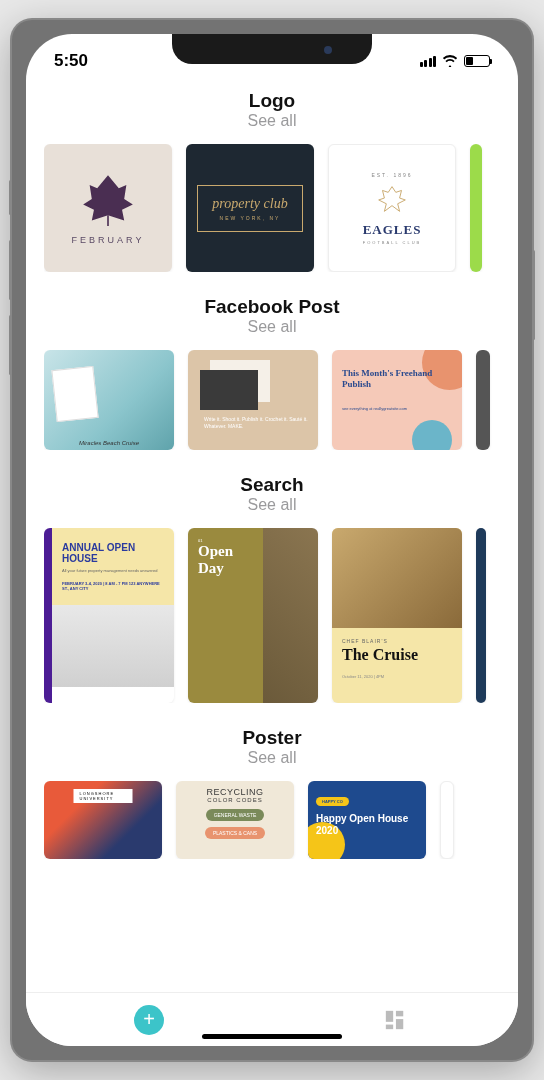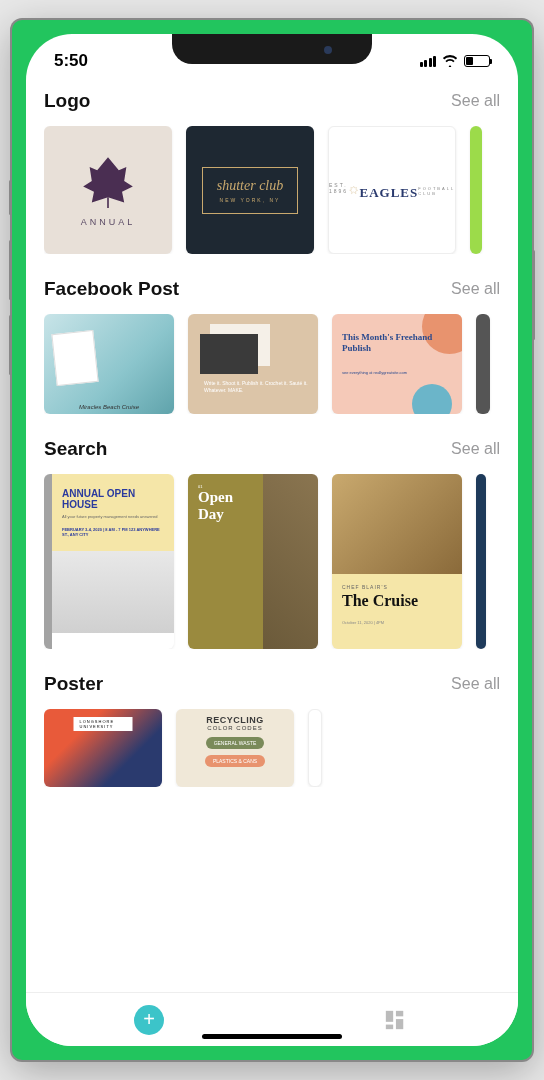--- a/index.html
+++ b/index.html
@@ -1,76 +1,76 @@
 <!DOCTYPE html>
 <html><head>
   <meta charset="utf-8">
   <style>
     * { margin: 0; padding: 0; box-sizing: border-box; }
     body { background: #e8e8e8; font-family: -apple-system, BlinkMacSystemFont, 'Segoe UI', sans-serif; display: flex; justify-content: center; align-items: center; min-height: 1080px; }
-    .phone-frame { width: 520px; height: 1040px; background: #22c55e; border-radius: 10px; padding: 14px; box-shadow: 0 0 0 2px #888, 0 10px 40px rgba(0,0,0,0.3); position: relative; }
+    .phone-frame { width: 520px; height: 1040px; background: #737373; border-radius: 20px; padding: 14px; box-shadow: 0 0 0 2px #888, 0 10px 40px rgba(0,0,0,0.3); position: relative; }
     .phone-inner { width: 100%; height: 100%; background: #fff; border-radius: 46px; overflow: hidden; position: relative; }
     .notch { position: absolute; top: 0; left: 50%; transform: translateX(-50%); width: 200px; height: 30px; background: #1a1a1a; border-radius: 0 0 20px 20px; z-index: 100; }
     .notch::after { content: ''; position: absolute; right: 40px; top: 12px; width: 8px; height: 8px; background: #2a3a5a; border-radius: 50%; }
     .status-bar { display: flex; justify-content: space-between; align-items: center; padding: 14px 28px 4px; height: 44px; }
     .status-time { font-weight: 600; font-size: 17px; }
     .status-icons { display: flex; gap: 6px; align-items: center; }
     .signal { display: flex; gap: 1.5px; align-items: flex-end; }
     .signal span { width: 3px; background: #000; border-radius: 1px; }
     .signal span:nth-child(1){height:5px}.signal span:nth-child(2){height:7px}.signal span:nth-child(3){height:9px}.signal span:nth-child(4){height:11px}
     .wifi-icon { width: 16px; height: 12px; }
     .battery { width: 26px; height: 12px; border: 1.5px solid #000; border-radius: 3px; position: relative; }
     .battery::after { content: ''; position: absolute; right: -3px; top: 3px; width: 2px; height: 5px; background: #000; border-radius: 0 1px 1px 0; }
     .battery-fill { position: absolute; left: 1px; top: 1px; bottom: 1px; width: 30%; background: #000; border-radius: 1px; }
     .content { padding: 12px 18px 0; height: calc(100% - 44px - 54px); overflow: hidden; }
     .search-row { display: flex; align-items: center; gap: 10px; margin-bottom: 28px; margin-top: 10px; }
     .search-box { flex: 1; background: #e8e8e9; border-radius: 28px; padding: 14px 18px; display: flex; align-items: center; gap: 12px; }
     .search-icon { width: 20px; height: 20px; color: #9a9a9c; }
     .search-text { color: #9a9a9c; font-size: 17px; }
     .crown-icon { width: 26px; height: 26px; color: #000; }
     .section { margin-bottom: 24px; }
-    .section-header { display: flex; justify-content: space-between; align-items: center; margin-bottom: 14px; }
+    .section-header { display: flex; justify-content: space-between; align-items: center; margin-bottom: 14px; flex-direction: column; }
     .section-title { font-size: 19px; font-weight: 700; color: #111; }
     .see-all { font-size: 16px; color: #9a9a9c; }
     .cards { display: flex; gap: 14px; overflow: hidden; }
     .card { flex-shrink: 0; border-radius: 6px; overflow: hidden; box-shadow: 0 1px 3px rgba(0,0,0,0.08); }
     .card-logo { width: 128px; height: 128px; }
     .card-fb { width: 130px; height: 100px; }
     .card-flyer { width: 130px; height: 175px; }
     .card-poster { width: 118px; height: 78px; }
     
     .logo1 { background: #e8e0d8; display: flex; flex-direction: column; align-items: center; justify-content: center; gap: 8px; }
     .logo1 svg { width: 54px; height: 56px; }
     .logo1-text { font-size: 9px; letter-spacing: 3px; color: #5a4a65; font-weight: 500; }
     .logo2 { background: #1e2832; display: flex; flex-direction: column; align-items: center; justify-content: center; }
     .logo2-box { border: 1.5px solid #c9a96e; padding: 10px 14px; text-align: center; }
     .logo2-title { color: #c9a96e; font-size: 14px; font-family: Georgia, serif; font-style: italic; }
     .logo2-sub { color: #c9a96e; font-size: 5px; letter-spacing: 2px; margin-top: 3px; }
-    .logo3 { background: #fff; display: flex; align-items: center; justify-content: center; border: 1px solid #eee; }
+    .logo3 { background: #fff; display: flex; flex-direction: column; align-items: center; justify-content: center; border: 1px solid #eee; }
     .logo3 svg { width: 38px; height: 34px; }
     .logo3-est { font-size: 5px; color: #888; letter-spacing: 2px; margin-bottom: 4px; }
     .logo3-title { color: #2a3a6e; font-size: 13px; font-weight: 700; letter-spacing: 1px; margin-top: 6px; font-family: Georgia, serif; }
     .logo3-sub { font-size: 4px; color: #888; letter-spacing: 2px; margin-top: 2px; }
     .logo4 { width: 12px; background: #9cdb4a; }
     
     .fb1 { background: linear-gradient(135deg, #c8e4e8 0%, #8bc5cc 60%, #5fa3ab 100%); position: relative; }
     .fb1::before { content: ''; position: absolute; left: 10px; top: 18px; width: 40px; height: 50px; background: #fff; border: 1px solid #ddd; transform: rotate(-6deg); }
     .fb1-caption { position: absolute; bottom: 4px; left: 0; right: 0; text-align: center; font-size: 6px; font-style: italic; color: #333; }
     .fb2 { background: #dcc5a8; position: relative; }
     .fb2::before { content: ''; position: absolute; left: 22px; top: 10px; width: 60px; height: 42px; background: #f5f0e8; }
     .fb2::after { content: ''; position: absolute; left: 12px; top: 20px; width: 58px; height: 40px; background: #3a3a3a; }
     .fb2-text { position: absolute; bottom: 20px; left: 16px; font-size: 5px; color: #fff; line-height: 1.4; z-index: 2; }
     .fb3 { background: #f5c9b8; position: relative; overflow: hidden; }
     .fb3::before { content: ''; position: absolute; right: -15px; top: -15px; width: 55px; height: 55px; background: #e8936e; border-radius: 50%; }
     .fb3::after { content: ''; position: absolute; right: 10px; bottom: -10px; width: 40px; height: 40px; background: #6bb5c9; border-radius: 50%; }
     .fb3-text { position: absolute; top: 18px; left: 10px; font-size: 9px; font-weight: 700; color: #2a4a8e; line-height: 1.2; font-family: Georgia, serif; }
     .fb3-sub { position: absolute; top: 56px; left: 10px; font-size: 4px; color: #2a4a8e; }
     .fb4 { width: 14px; background: #555; }
     
-    .flyer1 { background: #fff; position: relative; border-left: 8px solid #a3a3a3; }
+    .flyer1 { background: #fff; position: relative; border-left: 8px solid #4c1d95; }
     .flyer1-top { background: #f5e6a8; padding: 14px 10px; }
     .flyer1-title { font-size: 10px; font-weight: 800; color: #2a3a9e; line-height: 1.1; }
     .flyer1-desc { font-size: 4px; color: #666; margin-top: 4px; }
     .flyer1-date { font-size: 4px; color: #2a3a9e; font-weight: 700; margin-top: 8px; }
     .flyer1-img { height: 82px; background: linear-gradient(#e8e8e8, #d0d0d0); }
     .flyer2 { position: relative; }
     .flyer2-left { width: 58%; height: 100%; background: #9a8a3e; padding: 10px; float: left; }
     .flyer2-est { font-size: 4px; color: #fff; }
     .flyer2-title { font-size: 15px; font-weight: 700; color: #fff; line-height: 1.1; font-family: Georgia, serif; }
     .flyer2-right { width: 42%; height: 100%; background: linear-gradient(45deg, #6b5a3a, #8a7550); float: right; position: relative; }
@@ -78,21 +78,21 @@
     .flyer3-img { height: 100px; background: linear-gradient(135deg, #c9a96e, #8a6a3a); }
     .flyer3-text { padding: 10px; }
     .flyer3-sub { font-size: 5px; color: #666; letter-spacing: 1px; }
     .flyer3-title { font-size: 16px; font-weight: 700; font-family: Georgia, serif; color: #111; margin-top: 2px; }
     .flyer3-date { font-size: 4px; color: #888; margin-top: 10px; }
     .flyer4 { width: 10px; background: #1e3a5a; }
     
     .poster1 { background: linear-gradient(135deg, #e85a3a 30%, #2a3a6e 70%); position: relative; }
     .poster1-bar { position: absolute; top: 8px; left: 50%; transform: translateX(-50%); background: #fff; padding: 2px 6px; font-size: 4px; letter-spacing: 1px; }
     .poster2 { background: #f0e8d8; text-align: center; padding: 6px; }
-    .poster2-title { font-size: 9px; font-weight: 700; color: #3a3a3a; letter-spacing: 0.5px; }
+    .poster2-title { font-size: 9px; font-weight: 400; color: #3a3a3a; letter-spacing: 0.5px; }
     .poster2-sub { font-size: 6px; color: #3a3a3a; letter-spacing: 1px; }
     .poster2-pill1 { background: #7a8a5a; color: #fff; font-size: 5px; padding: 3px 8px; border-radius: 10px; display: inline-block; margin-top: 5px; }
     .poster2-pill2 { background: #e8936e; color: #fff; font-size: 5px; padding: 3px 8px; border-radius: 10px; display: inline-block; margin-top: 3px; }
     .poster3 { background: #1e4a8e; position: relative; padding: 8px; overflow: hidden; }
     .poster3::before { content: ''; position: absolute; left: -8px; bottom: -8px; width: 45px; height: 45px; background: #f5c518; border-radius: 50%; }
     .poster3-badge { background: #f5c518; color: #1e4a8e; font-size: 4px; padding: 2px 6px; border-radius: 8px; display: inline-block; font-weight: 700; }
     .poster3-title { color: #fff; font-size: 10px; font-weight: 700; margin-top: 6px; line-height: 1.2; position: relative; z-index: 2; }
     .poster4 { width: 14px; background: #fff; border: 1px solid #eee; }
     .bottom-bar { position: absolute; bottom: 0; left: 0; right: 0; height: 54px; background: #fff; display: flex; border-top: 1px solid #eee; }
     .bottom-btn { flex: 1; display: flex; align-items: center; justify-content: center; }
@@ -140,25 +140,25 @@
         <div class="section-header">
           <div class="section-title">Logo</div>
           <div class="see-all">See all</div>
         </div>
         <div class="cards">
           <div class="card card-logo logo1">
             <svg viewBox="0 0 50 50">
                 <path d="M25 3 L35 15 L42 12 L40 25 L48 30 L38 35 L40 45 L25 40 L10 45 L12 35 L2 30 L10 25 L8 12 L15 15 Z" fill="#4a2e52"></path>
                 <line x1="25" y1="40" x2="25" y2="50" stroke="#4a2e52" stroke-width="1.5"></line>
               </svg>
-            <div class="logo1-text">ANNUAL</div>
+            <div class="logo1-text">FEBRUARY</div>
           </div>
           <div class="card card-logo logo2">
             <div class="logo2-box">
-              <div class="logo2-title">shutter club</div>
+              <div class="logo2-title">property club</div>
               <div class="logo2-sub">NEW YORK, NY</div>
             </div>
           </div>
           <div class="card card-logo logo3">
             <div class="logo3-est">EST. 1896</div>
             <svg viewBox="0 0 40 34" fill="none" stroke="#c9a96e" stroke-width="1">
                 <path d="M20 4 L24 10 L30 8 L28 16 L34 18 L26 22 L28 30 L20 24 L12 30 L14 22 L6 18 L12 16 L10 8 L16 10 Z"></path>
               </svg>
             <div class="logo3-title">EAGLES</div>
             <div class="logo3-sub">FOOTBALL CLUB</div>
@@ -228,20 +228,24 @@
         <div class="cards">
           <div class="card card-poster poster1">
             <div class="poster1-bar">LONGSHORE UNIVERSITY</div>
           </div>
           <div class="card card-poster poster2">
             <div class="poster2-title">RECYCLING</div>
             <div class="poster2-sub">COLOR CODES</div>
             <div class="poster2-pill1">GENERAL WASTE</div>
             <div class="poster2-pill2">PLASTICS &amp; CANS</div>
           </div>
+          <div class="card card-poster poster3">
+            <div class="poster3-badge">HAPPY CO</div>
+            <div class="poster3-title">Happy Open House 2020</div>
+          </div>
           <div class="card card-poster poster4"></div>
         </div>
       </div>
 
     </div>
 
     <div class="bottom-bar">
       <div class="bottom-btn">
         <div class="plus-icon">+</div>
       </div>

